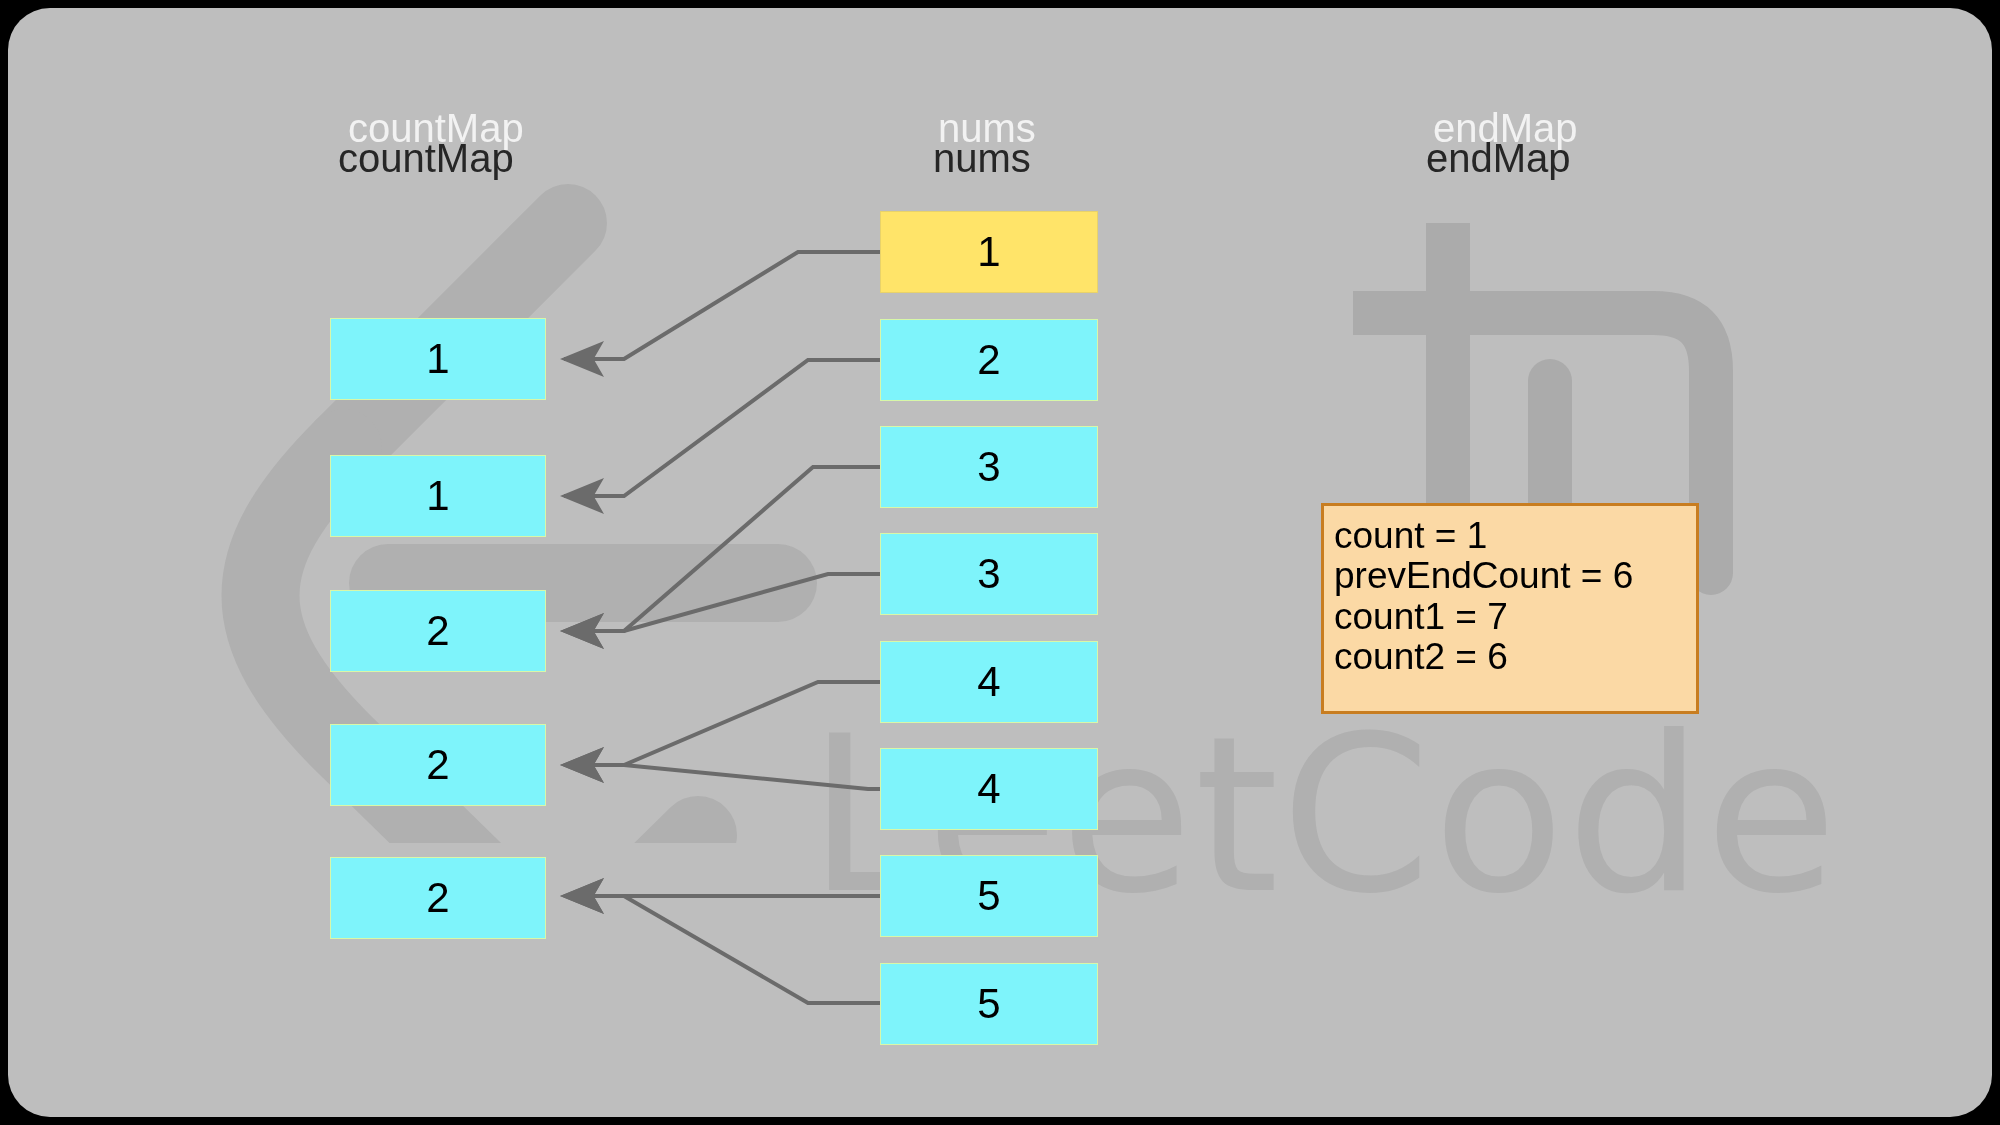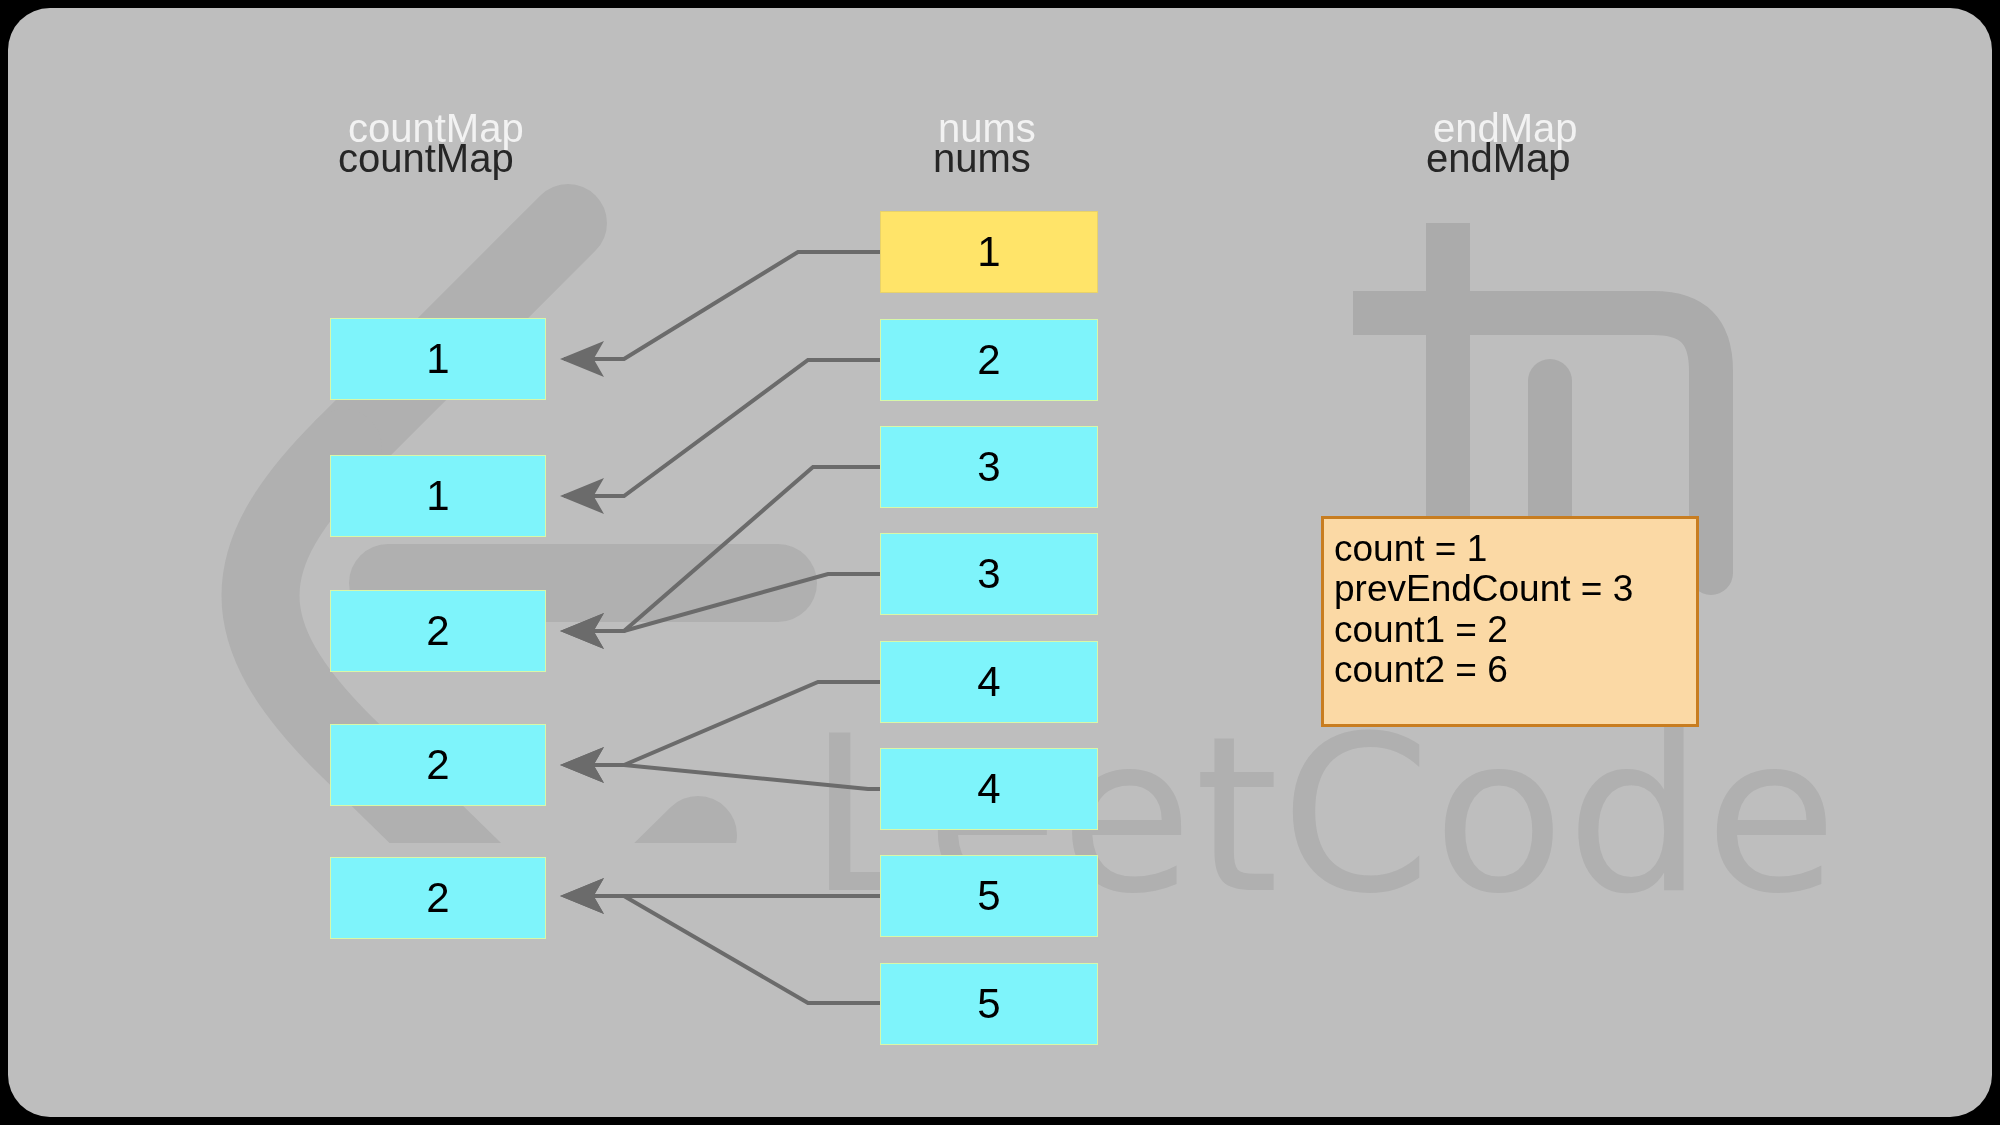--- a/index.html
+++ b/index.html
@@ -70,21 +70,21 @@
 
   
   #connectors{
     position:absolute; inset:0;
     pointer-events:none;
   }
 
   
   #varbox{
     position:absolute;
-    left:1313px; top:508px;
+    left:1313px; top:495px;
     width:378px; height:211px;
     background:#fbd9a5;
     border:3px solid #c87d20;
     padding:10px 10px 6px 10px;
   }
   #varbox .vline{
     font-size:37px;
     color:#000;
     line-height:1.09;
     white-space:nowrap;
@@ -163,19 +163,19 @@
     <div class="vbox cyan" style="left:872px; top:311px; width:218px; height:82px;">2</div>
     <div class="vbox cyan" style="left:872px; top:418px; width:218px; height:82px;">3</div>
     <div class="vbox cyan" style="left:872px; top:525px; width:218px; height:82px;">3</div>
     <div class="vbox cyan" style="left:872px; top:633px; width:218px; height:82px;">4</div>
     <div class="vbox cyan" style="left:872px; top:740px; width:218px; height:82px;">4</div>
     <div class="vbox cyan" style="left:872px; top:847px; width:218px; height:82px;">5</div>
     <div class="vbox cyan" style="left:872px; top:955px; width:218px; height:82px;">5</div>
 
     <div id="varbox">
       <div class="vline">count = 1</div>
-      <div class="vline">prevEndCount = 3</div>
-      <div class="vline">count1 = 2</div>
+      <div class="vline">prevEndCount = 6</div>
+      <div class="vline">count1 = 7</div>
       <div class="vline">count2 = 6</div>
     </div>
 
   </div>
 </div>
 
 </body></html>

